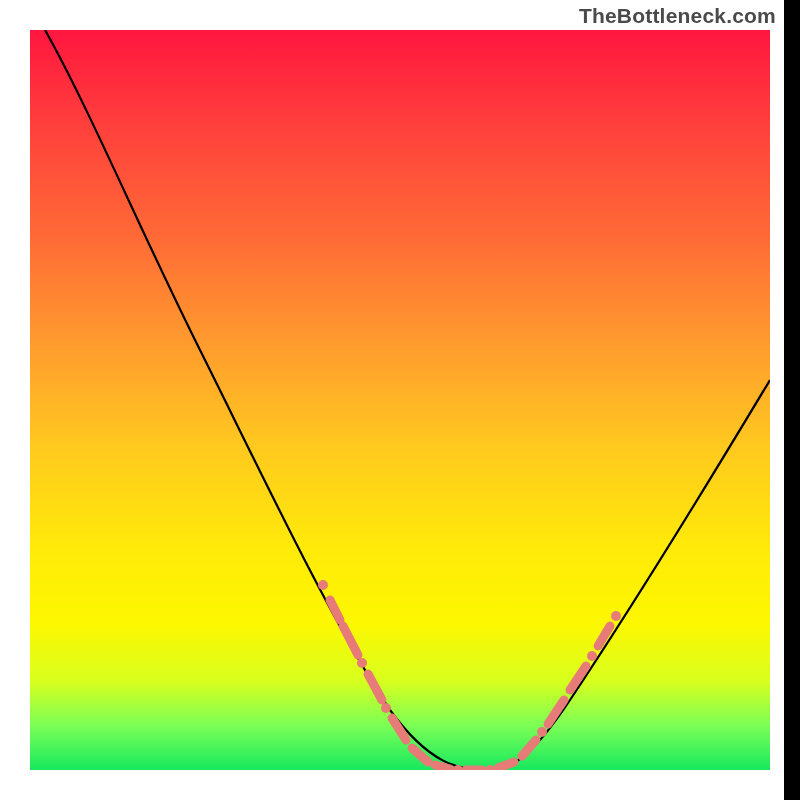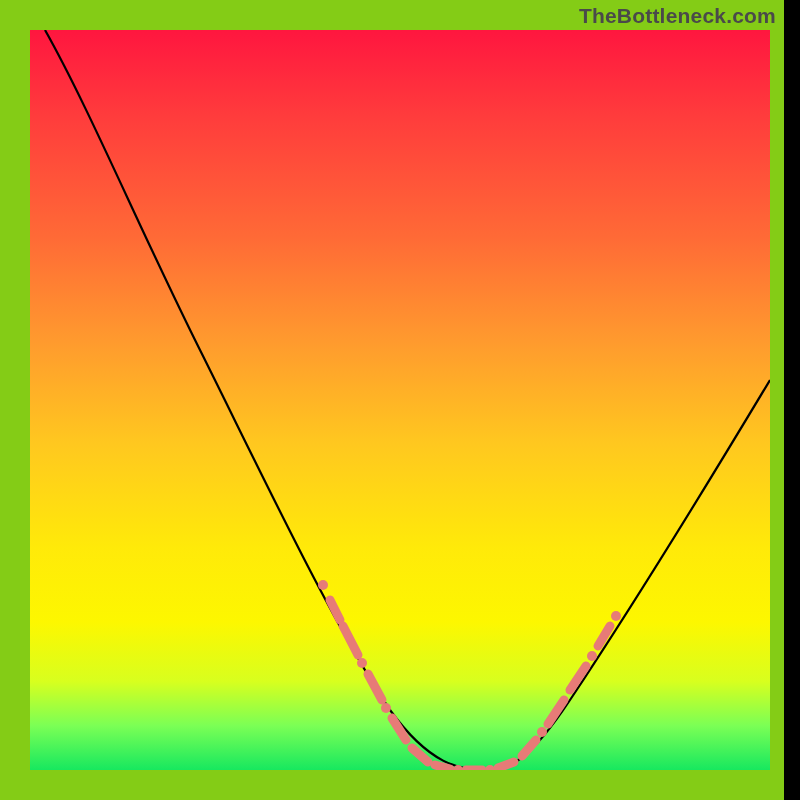--- a/index.html
+++ b/index.html
@@ -10,21 +10,21 @@
     background: #000;
     font-family: Arial, Helvetica, sans-serif;
     overflow: hidden;
   }
   .frame {
     position: absolute;
     left: 0;
     top: 0;
     width: 784px;
     height: 800px;
-    background: #84cc16;
+    background: #ffffff;
   }
   .plot {
     position: absolute;
     left: 30px;
     top: 30px;
     width: 740px;
     height: 740px;
     
     background: linear-gradient(
       to bottom,

